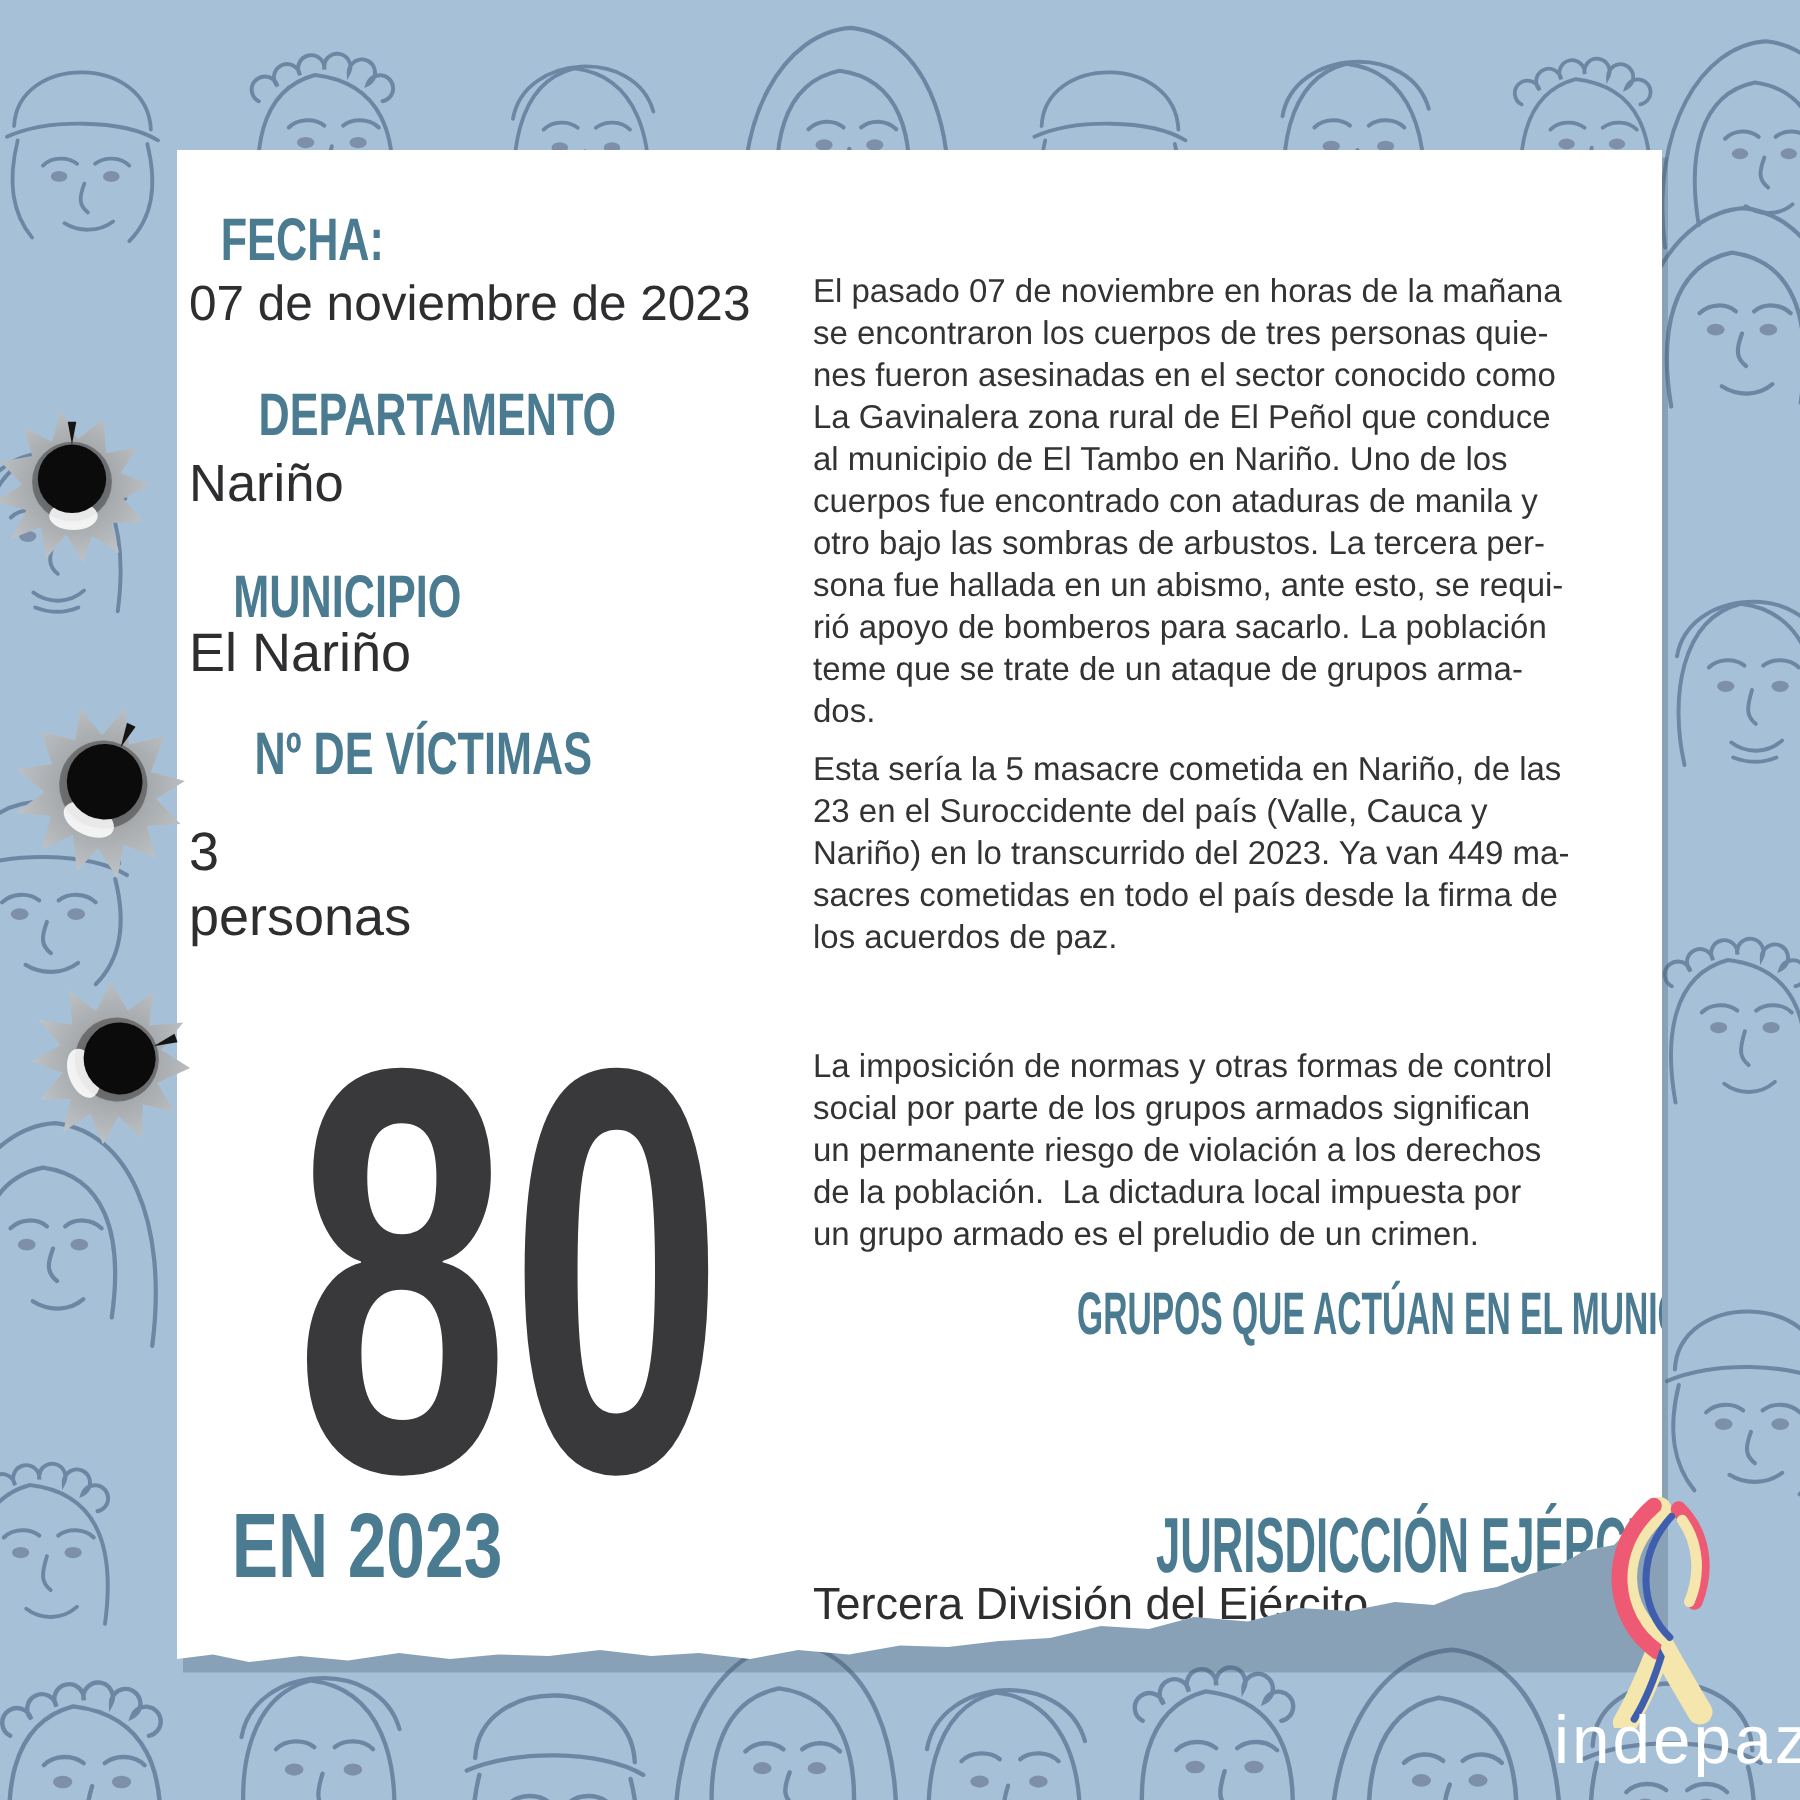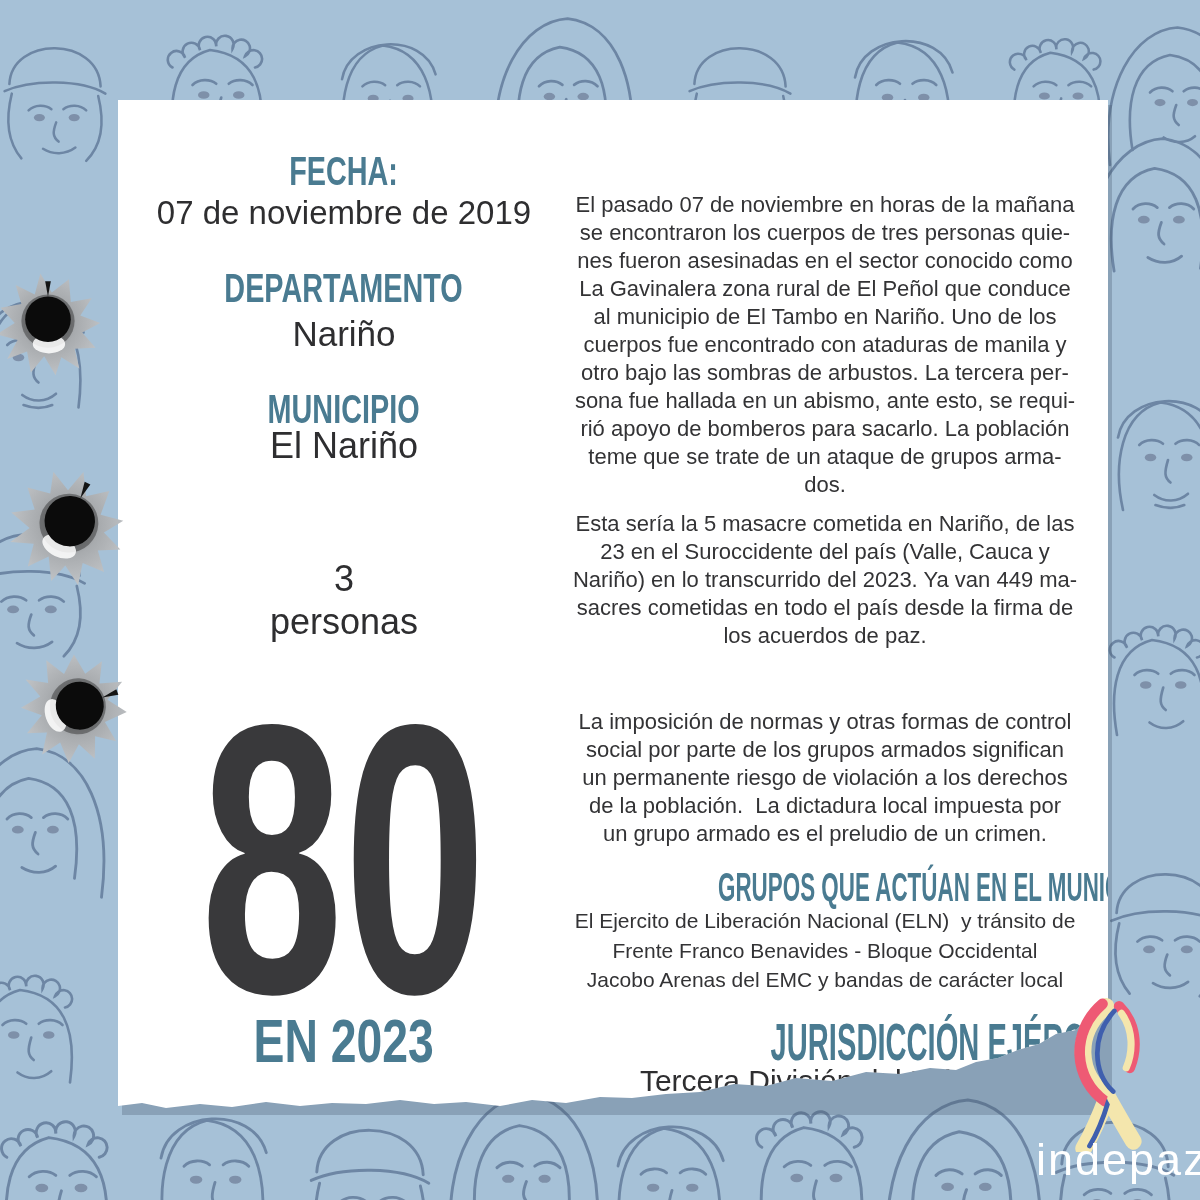--- a/index.html
+++ b/index.html
@@ -27,21 +27,21 @@
   }
 
   .teal { color:#4a7b91; }
   .dark { color:#3a3a3c; }
   .cond, .xcond, .num { display:inline-block; font-weight:bold; white-space:pre; }
   .cond  { transform:scaleX(.72); transform-origin:50% 50%; letter-spacing:0; }
   .xcond { transform:scaleX(.56); transform-origin:50% 50%; }
 
   .col-left  { position:absolute; left:8px;  top:0; width:436px; height:100%; }
   .col-right { position:absolute; left:424px; top:0; width:566px; height:100%; }
-  .col-left > div, .col-right > div { position:absolute; width:100%; text-align:center;margin-top:11px; }
+  .col-left > div, .col-right > div { position:absolute; width:100%; text-align:left; }
 
   .lab  { font-size:40px; line-height:44px; }
   .val  { font-size:34px; line-height:40px; color:#2e2e30; }
 
   .fecha-label        { top:38px;  }
   .fecha-value        { top:82px;  font-size:33px; }
   .departamento-label { top:155px; }
   .departamento-value { top:203px; font-size:35px; }
   .municipio-label    { top:276px; }
   .municipio-value    { top:315px; font-size:36px; }
@@ -156,28 +156,29 @@
     <use href="#faceD" transform="translate(965,1155) scale(1.45)"></use>
     <use href="#faceB" transform="translate(1115,1150) scale(1.4)"></use>
   </svg>
 
   <div class="card-shadow"></div>
 
   <div class="card">
 
     <div class="col-left">
       <div class="fecha-label teal lab"><span class="cond">FECHA:</span></div>
-      <div class="fecha-value dark val">07 de noviembre de 2019</div>
+      <div class="fecha-value dark val">07 de noviembre de 2023</div>
 
       <div class="departamento-label teal lab"><span class="cond">DEPARTAMENTO</span></div>
       <div class="departamento-value dark val">Nariño</div>
 
       <div class="municipio-label teal lab"><span class="cond">MUNICIPIO</span></div>
       <div class="municipio-value dark val">El Nariño</div>
 
+      <div class="victimas-label teal lab"><span class="cond">Nº DE VÍCTIMAS</span></div>
       <div class="victimas-count dark val">3</div>
       <div class="victimas-unit dark val">personas</div>
 
       <div class="masacre-number"><span class="num">80</span></div>
       <div class="masacre-year teal"><span class="cond">EN 2023</span></div>
     </div>
 
     <div class="col-right">
       <div class="hechos-p1 para">El pasado 07 de noviembre en horas de la mañana
 se encontraron los cuerpos de tres personas quie-
@@ -195,23 +196,20 @@
 Nariño) en lo transcurrido del 2023. Ya van 449 ma-
 sacres cometidas en todo el país desde la firma de
 los acuerdos de paz.</div>
       <div class="hechos-p3 para">La imposición de normas y otras formas de control
 social por parte de los grupos armados significan
 un permanente riesgo de violación a los derechos
 de la población.  La dictadura local impuesta por
 un grupo armado es el preludio de un crimen.</div>
 
       <div class="grupos-label teal"><span class="xcond">GRUPOS QUE ACTÚAN EN EL MUNICIPIO</span></div>
-      <div class="grupos-value">El Ejercito de Liberación Nacional (ELN)  y tránsito de
-Frente Franco Benavides - Bloque Occidental
-Jacobo Arenas del EMC y bandas de carácter local</div>
 
       <div class="jurisdiccion-label teal"><span class="xcond">JURISDICCIÓN EJÉRCITO COLOMBIANO:</span></div>
       <div class="jurisdiccion-value">Tercera División del Ejército</div>
     </div>
   </div>
 
   <svg class="holes" width="1200" height="1200" viewBox="0 0 1200 1200">
     <defs>
       <radialGradient id="splatGrad" cx="50%" cy="48%" r="60%">
         <stop offset="0%" stop-color="#6e7072"></stop>

